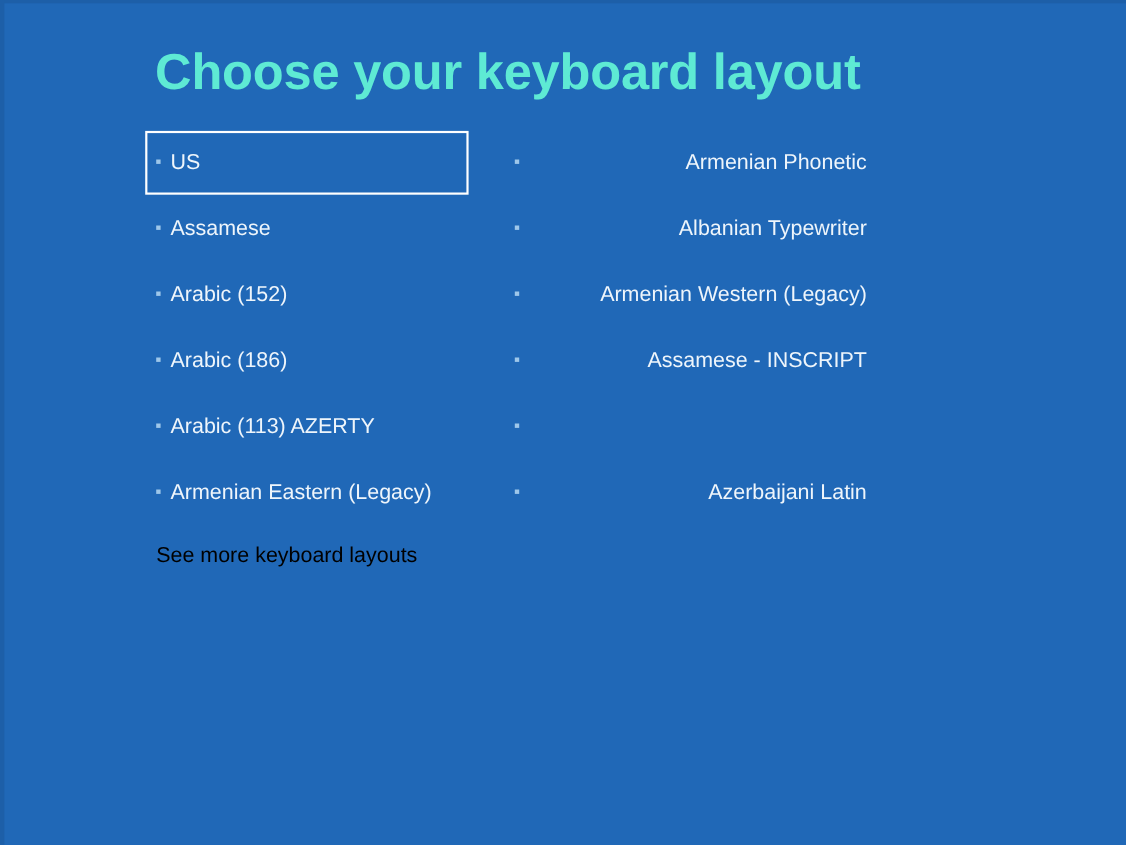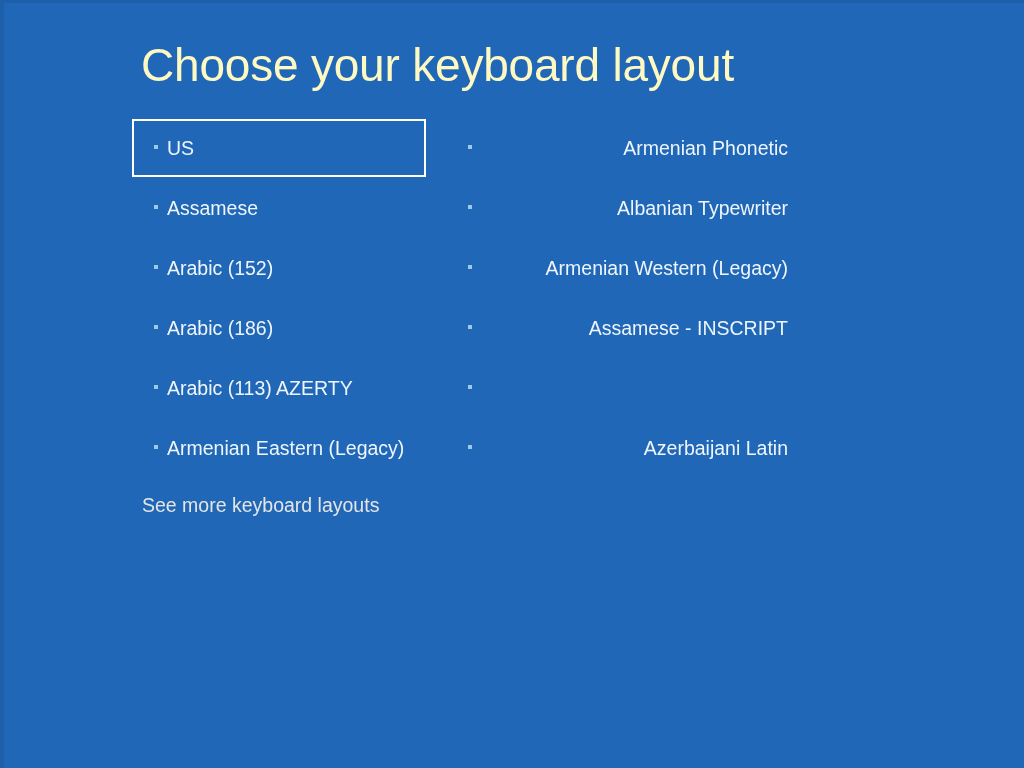--- a/index.html
+++ b/index.html
@@ -40,24 +40,24 @@
     height: 768px;
     background: #1d5fa8;
   }
 
   
   #page-title {
     position: absolute;
     left: 141px;
     top: 36px;
     font-size: 46px;
-    font-weight: 400;
+    font-weight: 700;
     line-height: 58px;
     letter-spacing: -0.2px;
-    color: #fef9c3;
+    color: #5eead4;
     white-space: nowrap;
   }
 
   
   #layout-columns {
     position: absolute;
     left: 0;
     top: 118px;
     width: 1024px;
     height: 420px;
@@ -68,21 +68,21 @@
   }
   #column-left  { left: 132px; width: 296px; }
   #column-right { left: 458px; width: 330px; }
 
   
   .layout-item {
     position: relative;
     height: 60px;
     display: flex;
     align-items: center;
-    padding-left: 22px;
+    padding-left: 10px;
     cursor: default;
   }
   #column-right .layout-item { padding-left: 10px; justify-content: space-between; }
 
   .bullet {
     width: 4px;
     height: 4px;
     flex: 0 0 4px;
     background: #9ec7ea;
     margin-right: 9px;
@@ -112,21 +112,21 @@
   }
 
   
   #see-more-link {
     position: absolute;
     left: 142px;
     top: 492px;
     font-size: 19.5px;
     font-weight: 300;
     line-height: 26px;
-    color: #e5e5e5;
+    color: #000000;
     white-space: nowrap;
     cursor: default;
   }
 </style>
 </head>
 <body>
 
 <div id="screen">
 
   <div id="edge-top"></div>

